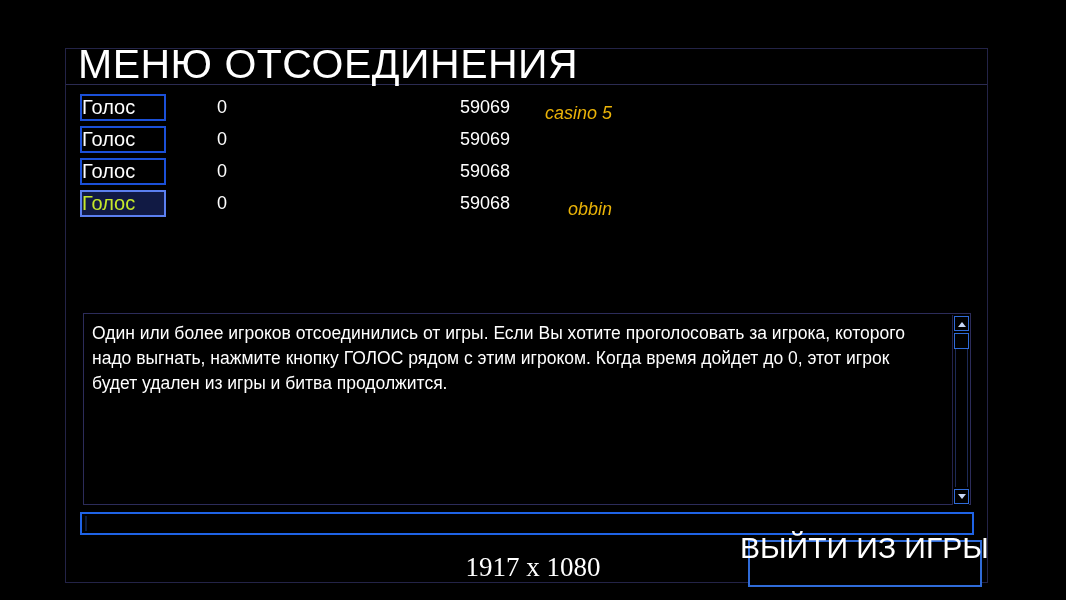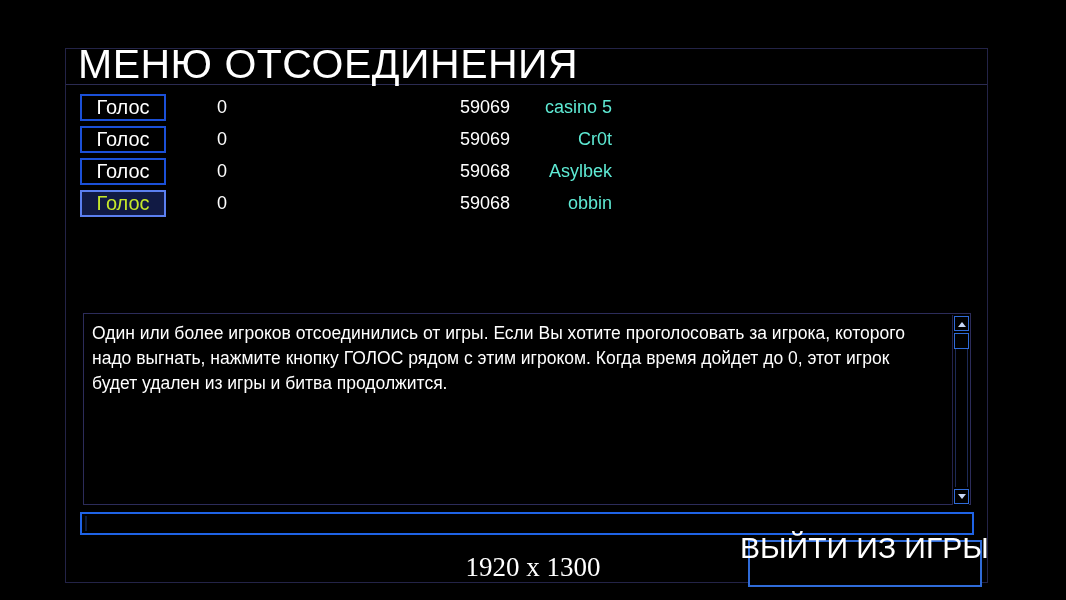--- a/index.html
+++ b/index.html
@@ -23,33 +23,33 @@
     font-size:41px;line-height:41px;color:#ffffff;letter-spacing:.5px;
     white-space:nowrap;font-weight:400;
   }
 
   
   #player-list{position:absolute;left:80px;top:93px;width:500px;}
   .player-row{position:relative;height:32px;}
   .vote-btn{
     position:absolute;left:0;top:1px;width:86px;height:27px;
     border:2px solid #1b50d8;background:#000;box-sizing:border-box;
-    color:#ffffff;font-size:20px;line-height:23px;text-align:center;
+    color:#ffffff;font-size:20px;line-height:23px;
     white-space:nowrap;overflow:visible;
   }
   .vote-btn.highlighted{
     border:2px solid #5b7ff0;background:#111a44;color:#c6e82a;
   }
   .cell-count{
     position:absolute;left:137px;top:3px;width:30px;text-align:left;
     font-size:18px;line-height:22px;color:#ffffff;
   }
   .cell-name{
-    position:absolute;left:200px;top:3px;width:332px;text-align:right;
-    font-size:18px;line-height:22px;color:#5eead4;white-space:nowrap;
+    position:absolute;left:200px;top:9px;width:332px;text-align:right;
+    font-size:18px;line-height:22px;color:#eab308;white-space:nowrap;font-style:italic;
   }
   .cell-id{
     position:absolute;left:380px;top:3px;width:105px;text-align:left;
     font-size:18px;line-height:22px;color:#ffffff;white-space:nowrap;
   }
 
   
   #info-box{
     position:absolute;left:83px;top:313px;width:888px;height:192px;
     border:1px solid #2c2c5a;box-sizing:border-box;background:#000;text-decoration:underline;
@@ -126,28 +126,26 @@
     <div class="player-row">
       <div class="vote-btn">Голос</div>
       <div class="cell-count">0</div>
       <div class="cell-name">casino 5</div>
       <div class="cell-id">59069</div>
     </div>
 
     <div class="player-row">
       <div class="vote-btn">Голос</div>
       <div class="cell-count">0</div>
-      <div class="cell-name">Cr0t</div>
       <div class="cell-id">59069</div>
     </div>
 
     <div class="player-row">
       <div class="vote-btn">Голос</div>
       <div class="cell-count">0</div>
-      <div class="cell-name">Asylbek</div>
       <div class="cell-id">59068</div>
     </div>
 
     <div class="player-row">
       <div class="vote-btn highlighted">Голос</div>
       <div class="cell-count">0</div>
       <div class="cell-name">obbin</div>
       <div class="cell-id">59068</div>
     </div>
 
@@ -165,19 +163,19 @@
       <div class="sb-btn down">
         <span class="sb-arrow"></span>
       </div>
     </div>
   </div>
 
   <div id="input-bar" placeholder="">
     <div class="caret"></div>
   </div>
 
-  <div id="resolution">1920 x 1300</div>
+  <div id="resolution">1917 x 1080</div>
 
   <div id="exit-button">
     <div id="exit-label">ВЫЙТИ ИЗ ИГРЫ</div>
   </div>
 
 </div>
 
 </body></html>

